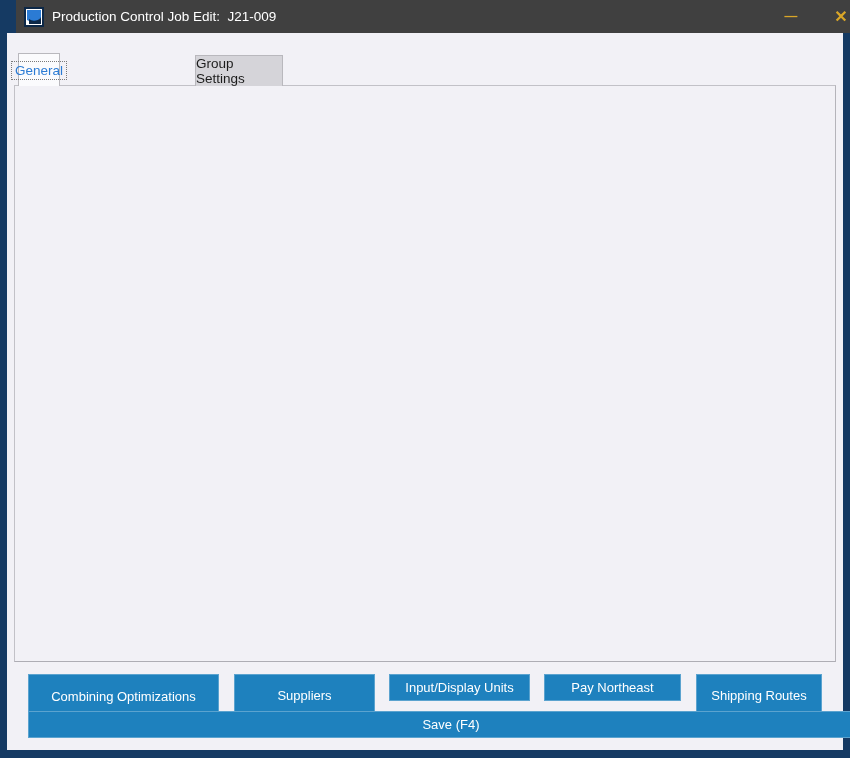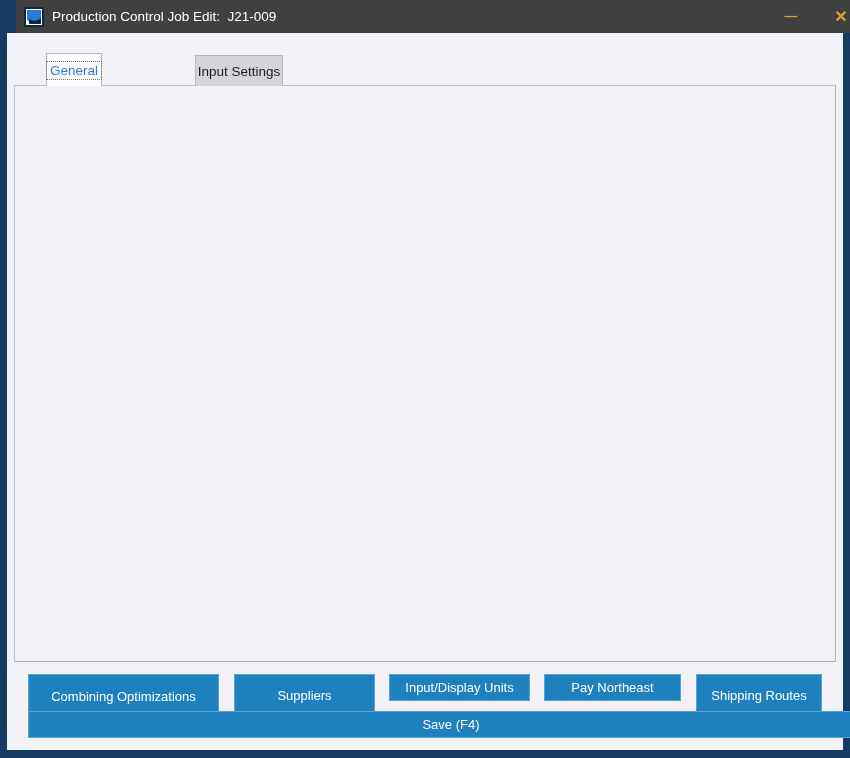--- a/index.html
+++ b/index.html
@@ -75,25 +75,25 @@
         <path d="M5 12 a7 5 0 0 0 12 -2 v7 h-12 z" fill="#0d2847"></path>
       </svg>
     </span>
     <span class="title">Production Control Job Edit:  J21-009</span>
     <span class="win-btn min">─</span>
     <span class="win-btn close">✕</span>
   </div>
 
   <div class="content">
 
-    <div class="tab active" style="left:39px; top:20px; width:56px;">
+    <div class="tab active" style="left:11px; top:20px; width:42px;">
       <span class="focus">General</span>
     </div>
     <div class="tab" style="left:188px; top:22px; width:88px;">
-      <span>Input Settings</span>
+      <span>Group Settings</span>
     </div>
 
     <div class="tabpanel"></div>
 
     <span class="lbl" style="left:10px; top:70px; width:88px;">Job Date:</span>
     <div class="combo" style="left:103px; top:70px; width:153px;">
       <span class="val">18.6.2025</span>
       <span class="dd">
           <i></i>
         </span>

